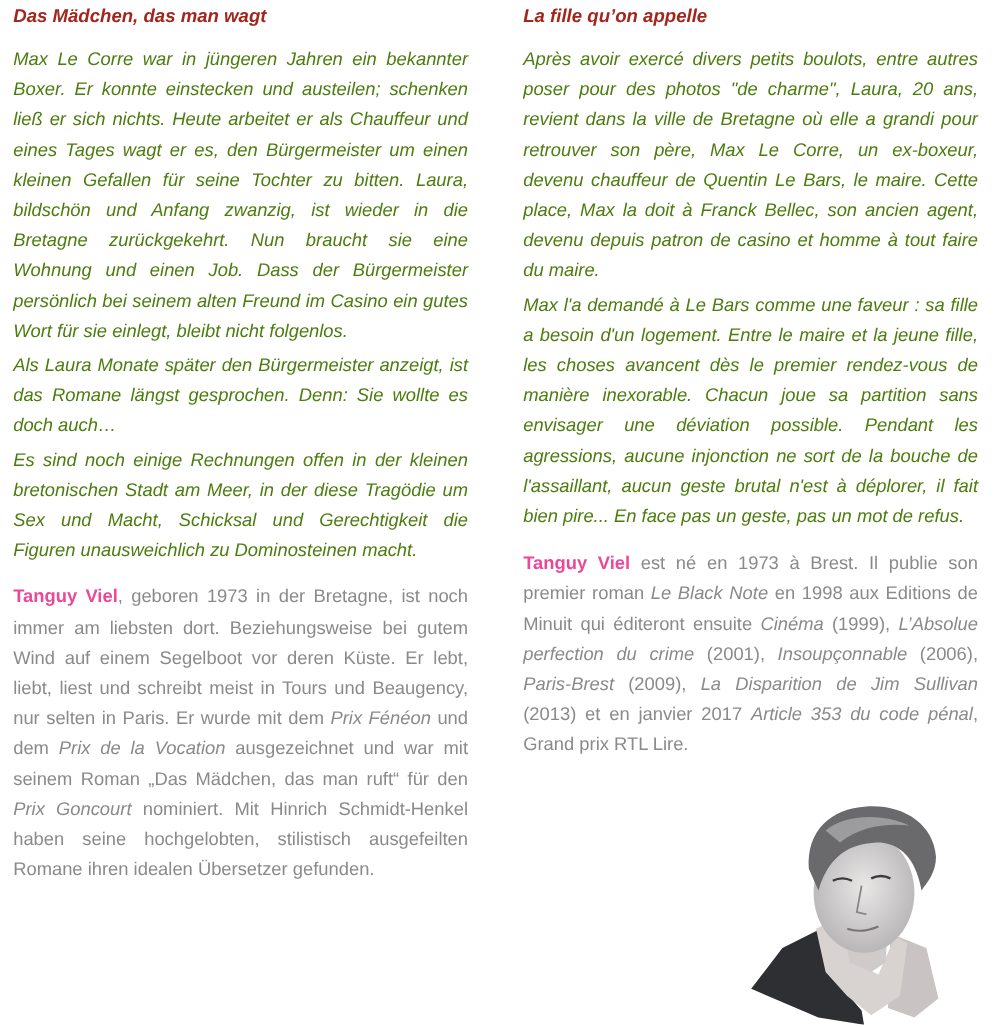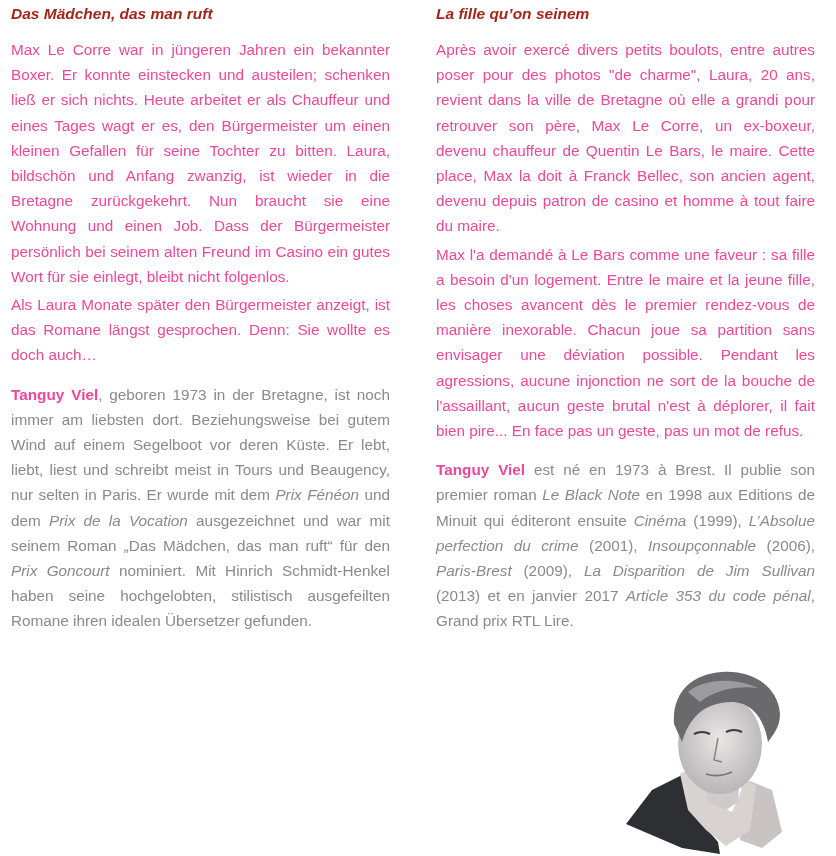--- a/index.html
+++ b/index.html
@@ -8,47 +8,48 @@
       font-family: "Liberation Sans", "DejaVu Sans", sans-serif;
     }
     .col { position: absolute; top: 0; width: 379px; }
     .col-left { left: 11px; }
     .col-right { left: 436px; }
     .title {
       color: #a3261c; font-weight: bold; font-style: italic;
       font-size: 15.5px; margin: 4px 0 0 0; height: 20px; line-height: 20px;
     }
     .para {
-      color: #ec4899; font-size: 15.3px; line-height: 25.2px;
-      text-align: justify; margin: 0;
+      color: #4d7c0f; font-size: 15.3px; line-height: 25.2px;
+      text-align: justify; margin: 0; font-style: italic;
     }
     .para + .para { margin-top: 3px; }
     .first { margin-top: 13px !important; }
     .bio {
       color: #8a8a8a; font-size: 15.3px; line-height: 25.2px;
       text-align: justify; margin: 14px 0 0 0;
     }
     .bio b { color: #ec4899; font-weight: bold; }
     .bio i { font-style: italic; }
     .portrait {
       position: absolute; left: 622px; top: 662px; width: 196px; height: 192px;
     }
   </style>
 </head>
 <body>
 
 <div class="col col-left">
-  <div class="title">Das Mädchen, das man ruft</div>
+  <div class="title">Das Mädchen, das man wagt</div>
   <p class="para first">Max Le Corre war in jüngeren Jahren ein bekannter Boxer. Er konnte einstecken und austeilen; schenken ließ er sich nichts. Heute arbeitet er als Chauffeur und eines Tages wagt er es, den Bürgermeister um einen kleinen Gefallen für seine Tochter zu bitten. Laura, bildschön und Anfang zwanzig, ist wieder in die Bretagne zurückgekehrt. Nun braucht sie eine Wohnung und einen Job. Dass der Bürgermeister persönlich bei seinem alten Freund im Casino ein gutes Wort für sie einlegt, bleibt nicht folgenlos.</p>
   <p class="para">Als Laura Monate später den Bürgermeister anzeigt, ist das Romane längst gesprochen. Denn: Sie wollte es doch auch…</p>
+  <p class="para">Es sind noch einige Rechnungen offen in der kleinen bretonischen Stadt am Meer, in der diese Tragödie um Sex und Macht, Schicksal und Gerechtigkeit die Figuren unausweichlich zu Dominosteinen macht.</p>
   <p class="bio"><b>Tanguy Viel</b><span>, geboren 1973 in der Bretagne, ist noch immer am liebsten dort. Beziehungsweise bei gutem Wind auf einem Segelboot vor deren Küste. Er lebt, liebt, liest und schreibt meist in Tours und Beaugency, nur selten in Paris. Er wurde mit dem </span><i>Prix Fénéon</i><span> und dem </span><i>Prix de la Vocation</i><span> ausgezeichnet und war mit seinem Roman „Das Mädchen, das man ruft“ für den </span><i>Prix Goncourt</i><span> nominiert. Mit Hinrich Schmidt-Henkel haben seine hochgelobten, stilistisch ausgefeilten Romane ihren idealen Übersetzer gefunden.</span></p>
 </div>
 
 <div class="col col-right">
-  <div class="title">La fille qu’on seinem</div>
+  <div class="title">La fille qu’on appelle</div>
   <p class="para first">Après avoir exercé divers petits boulots, entre autres poser pour des photos "de charme", Laura, 20 ans, revient dans la ville de Bretagne où elle a grandi pour retrouver son père, Max Le Corre, un ex-boxeur, devenu chauffeur de Quentin Le Bars, le maire. Cette place, Max la doit à Franck Bellec, son ancien agent, devenu depuis patron de casino et homme à tout faire du maire.</p>
   <p class="para">Max l'a demandé à Le Bars comme une faveur : sa fille a besoin d'un logement. Entre le maire et la jeune fille, les choses avancent dès le premier rendez-vous de manière inexorable. Chacun joue sa partition sans envisager une déviation possible. Pendant les agressions, aucune injonction ne sort de la bouche de l'assaillant, aucun geste brutal n'est à déplorer, il fait bien pire... En face pas un geste, pas un mot  de refus.</p>
   <p class="bio"><b>Tanguy Viel</b><span> est né en 1973 à Brest. Il publie son premier roman </span><i>Le Black Note</i><span> en 1998 aux Editions de Minuit qui éditeront ensuite </span><i>Cinéma</i><span> (1999), </span><i>L’Absolue perfection du crime</i><span> (2001), </span><i>Insoupçonnable</i><span> (2006), </span><i>Paris-Brest</i><span> (2009), </span><i>La Disparition de Jim Sullivan</i><span> (2013) et en janvier 2017 </span><i>Article 353 du code pénal</i><span>, Grand prix RTL Lire.</span></p>
 </div>
 
 <svg class="portrait" viewBox="0 0 196 192" aria-label="Black-and-white portrait of Tanguy Viel">
   <defs>
     <radialGradient id="face" cx="50%" cy="45%" r="55%">
       <stop offset="0%" stop-color="#e9e6e6"></stop>
       <stop offset="100%" stop-color="#b9b6b8"></stop>

